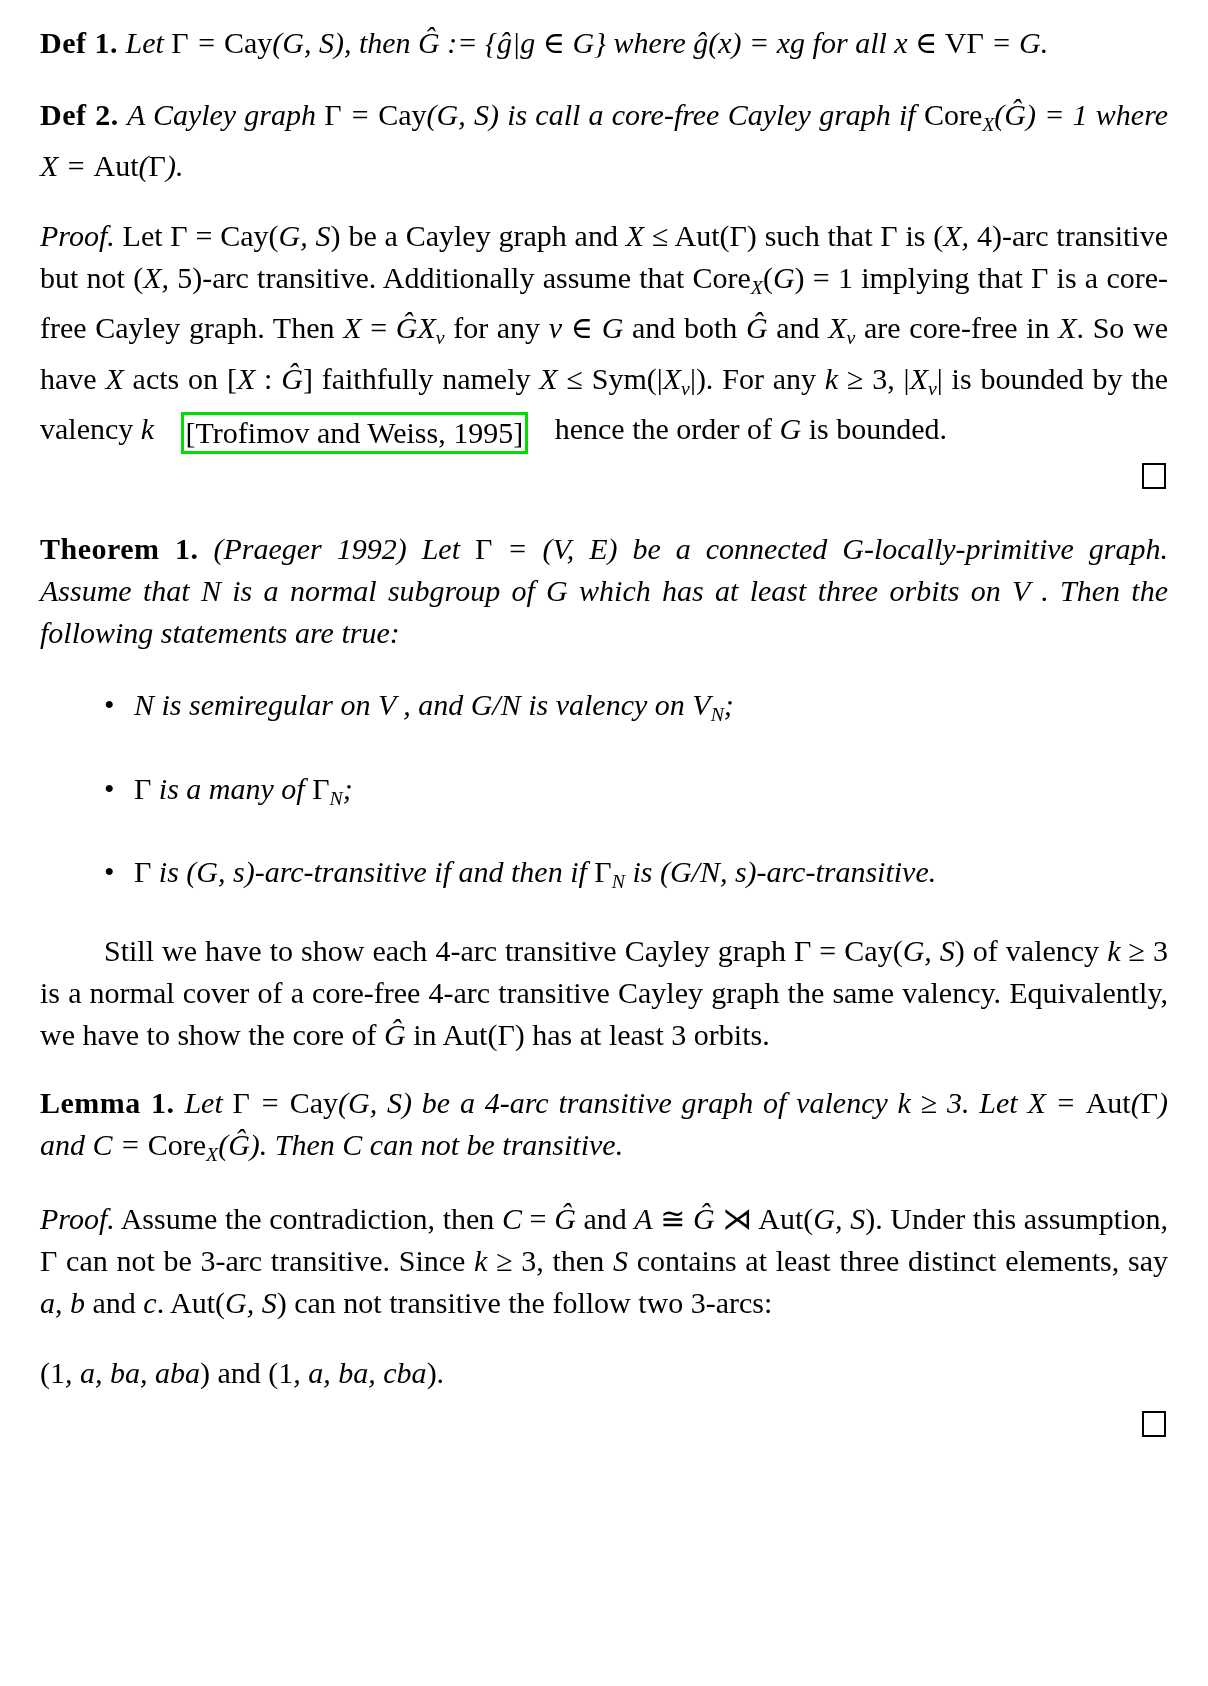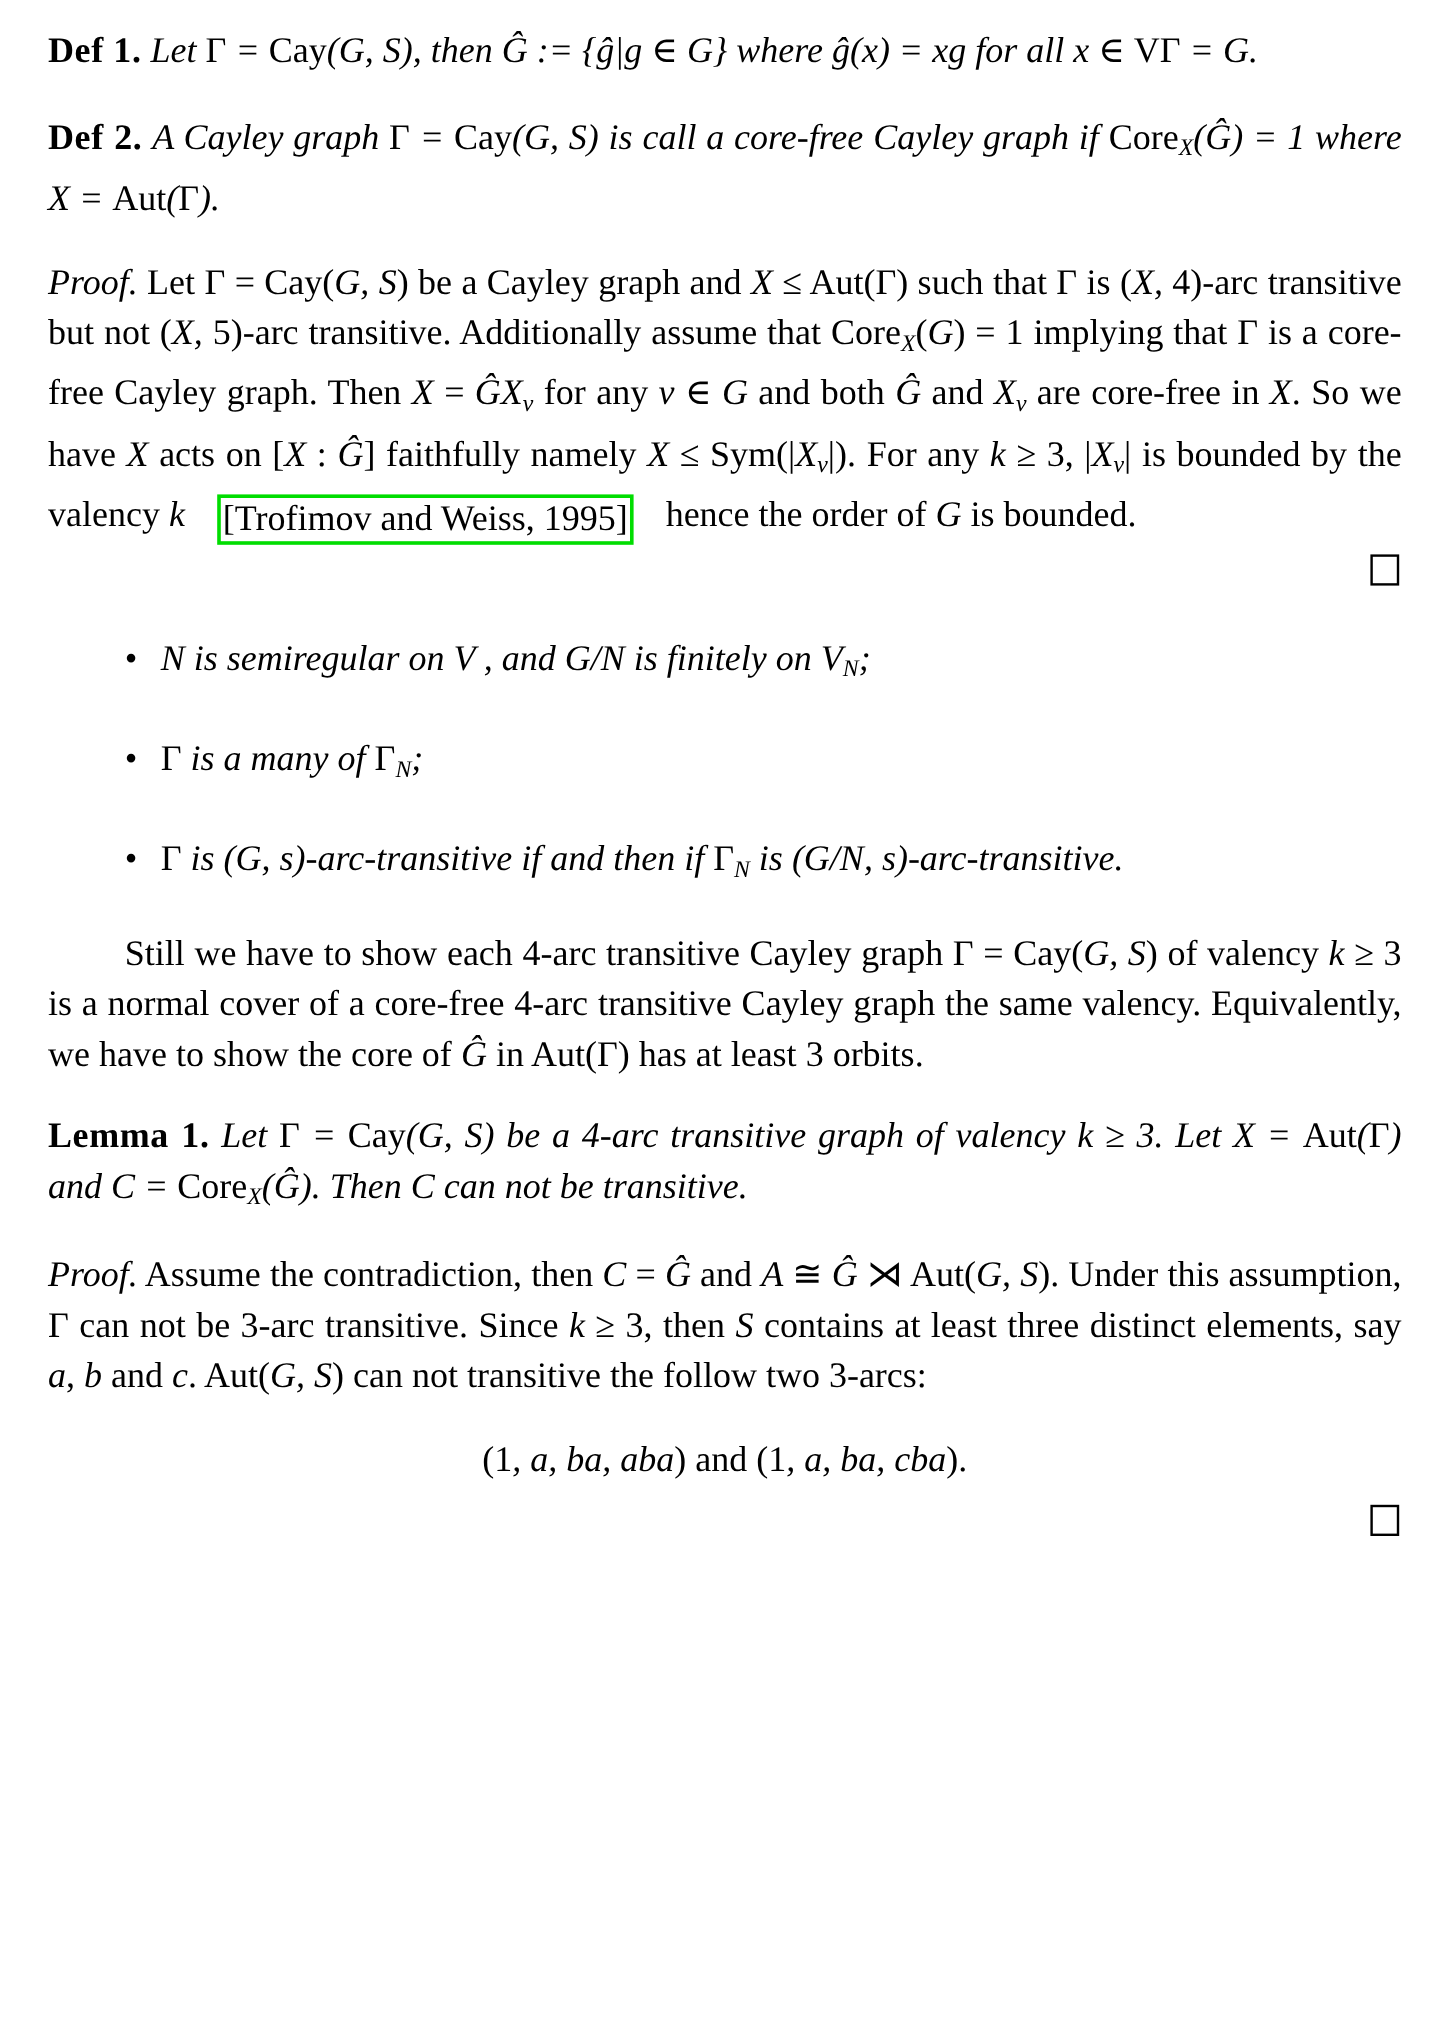--- a/index.html
+++ b/index.html
@@ -50,43 +50,44 @@
     border-width: 2px;
     width: 24px; height: 26px;
   }
 
   ul.bullets { list-style: none; margin: 0 0 28px 0; padding: 0; }
   ul.bullets li { display: flex; margin-bottom: 33px; }
   ul.bullets li:last-child { margin-bottom: 0; }
   .bullet-dot { flex: none; width: 30px; margin-left: 64px; font-style: normal; }
   .bullet-text { flex: 1; text-align: justify; }
 
-  .equation { text-align: center; margin: 28px 0 0 0; }
+  .equation { margin: 28px 0 0 0; }
 </style>
 </head>
 <body>
 
 <div class="page">
 
   <p class="para first"><span class="run-b">Def 1.</span><span class="run-r">  </span><span class="run-i">Let </span><span class="run-r">Γ</span><span class="run-i"> = </span><span class="run-r">Cay</span><span class="run-i">(G, S), then Ĝ := {ĝ|g ∈ G} where ĝ(x) = xg for all x ∈ </span><span class="run-r">VΓ</span><span class="run-i"> = G.</span></p>
 
   <p class="para"><span class="run-b">Def 2.</span><span class="run-r">  </span><span class="run-i">A Cayley graph </span><span class="run-r">Γ</span><span class="run-i"> = </span><span class="run-r">Cay</span><span class="run-i">(G, S) is call a core-free Cayley graph if </span><span class="run-r">Core</span><span class="run-si">X</span><span class="run-i">(Ĝ) = 1 where X = </span><span class="run-r">Aut</span><span class="run-i">(</span><span class="run-r">Γ</span><span class="run-i">).</span></p>
 
 
   <p class="para" style="margin-bottom:0;"><span class="run-i">Proof.</span><span class="run-r"> Let Γ = Cay(</span><span class="run-i">G, S</span><span class="run-r">) be a Cayley graph and </span><span class="run-i">X</span><span class="run-r"> ≤ Aut(Γ) such that Γ is (</span><span class="run-i">X,</span><span class="run-r"> 4)-arc transitive but not (</span><span class="run-i">X,</span><span class="run-r"> 5)-arc transitive. Additionally assume that Core</span><span class="run-si">X</span><span class="run-r">(</span><span class="run-i">G</span><span class="run-r">) = 1 implying that Γ is a core-free Cayley graph. Then </span><span class="run-i">X</span><span class="run-r"> = </span><span class="run-i">ĜX</span><span class="run-si">v</span><span class="run-r"> for any </span><span class="run-i">v</span><span class="run-r"> ∈ </span><span class="run-i">G</span><span class="run-r"> and both </span><span class="run-i">Ĝ</span><span class="run-r"> and </span><span class="run-i">X</span><span class="run-si">v</span><span class="run-r"> are core-free in </span><span class="run-i">X</span><span class="run-r">. So we have </span><span class="run-i">X</span><span class="run-r"> acts on [</span><span class="run-i">X</span><span class="run-r"> : </span><span class="run-i">Ĝ</span><span class="run-r">] faithfully namely </span><span class="run-i">X</span><span class="run-r"> ≤ Sym(|</span><span class="run-i">X</span><span class="run-si">v</span><span class="run-r">|). For any </span><span class="run-i">k</span><span class="run-r"> ≥ 3, |</span><span class="run-i">X</span><span class="run-si">v</span><span class="run-r">| is bounded by the valency </span><span class="run-i">k</span><span class="run-r"> </span><span class="run-cite">[Trofimov and Weiss, 1995]</span><span class="run-r"> hence the order of </span><span class="run-i">G</span><span class="run-r"> is bounded.</span></p>
 
   <div class="qed-line">
     <span class="qed-box"></span>
   </div>
 
+  <p class="para theorem-block"><span class="run-b">Theorem 1.</span><span class="run-i"> (Praeger 1992) Let </span><span class="run-r">Γ</span><span class="run-i"> = (V, E) be a connected G-locally-primitive graph.  Assume that N is a normal subgroup of G which has at least three orbits on V .  Then the following statements are true:</span></p>
 
   <ul class="bullets">
     <li>
       <span class="bullet-dot">•</span>
-      <span class="bullet-text"><span class="run-i">N is semiregular on V , and G/N is finitely on V</span><span class="run-si">N</span><span class="run-i">;</span></span>
+      <span class="bullet-text"><span class="run-i">N is semiregular on V , and G/N is valency on V</span><span class="run-si">N</span><span class="run-i">;</span></span>
     </li>
     <li>
       <span class="bullet-dot">•</span>
       <span class="bullet-text"><span class="run-r">Γ</span><span class="run-i"> is a many of </span><span class="run-r">Γ</span><span class="run-si">N</span><span class="run-i">;</span></span>
     </li>
     <li>
       <span class="bullet-dot">•</span>
       <span class="bullet-text"><span class="run-r">Γ</span><span class="run-i"> is (G, s)-arc-transitive if and then if </span><span class="run-r">Γ</span><span class="run-si">N</span><span class="run-i"> is (G/N, s)-arc-transitive.</span></span>
     </li>
   </ul>

